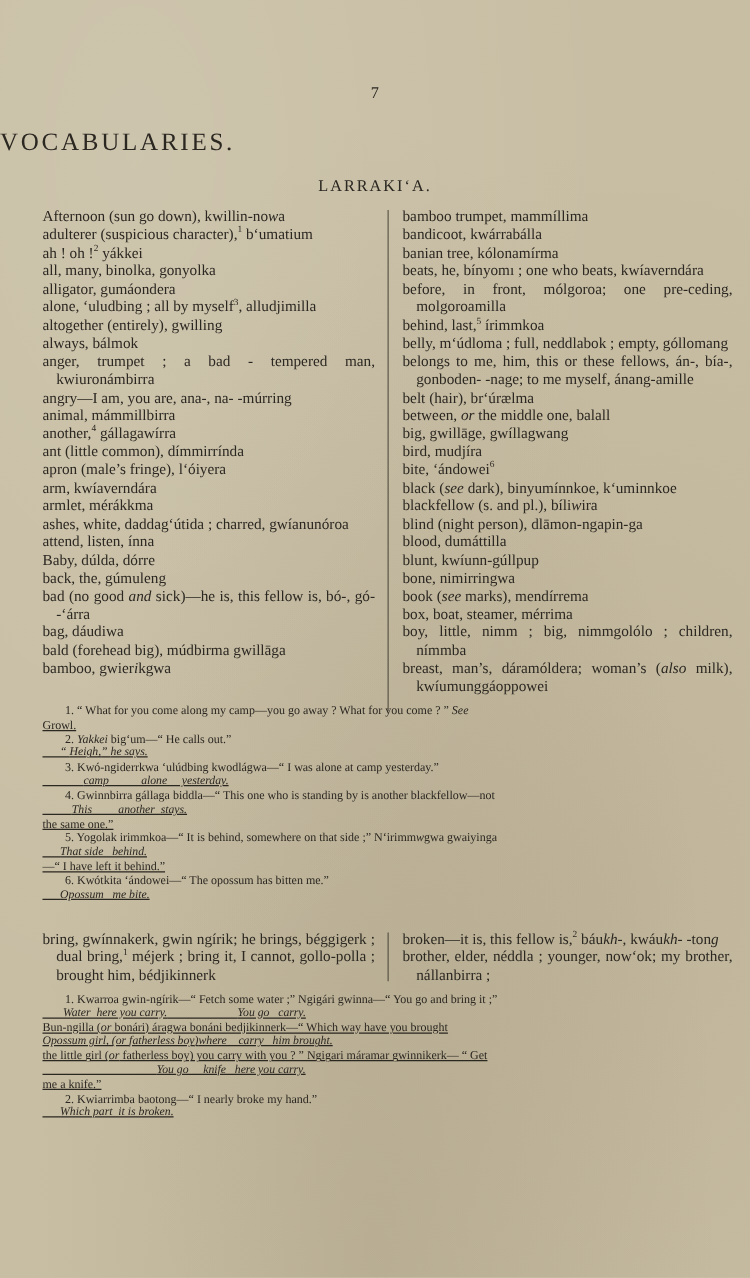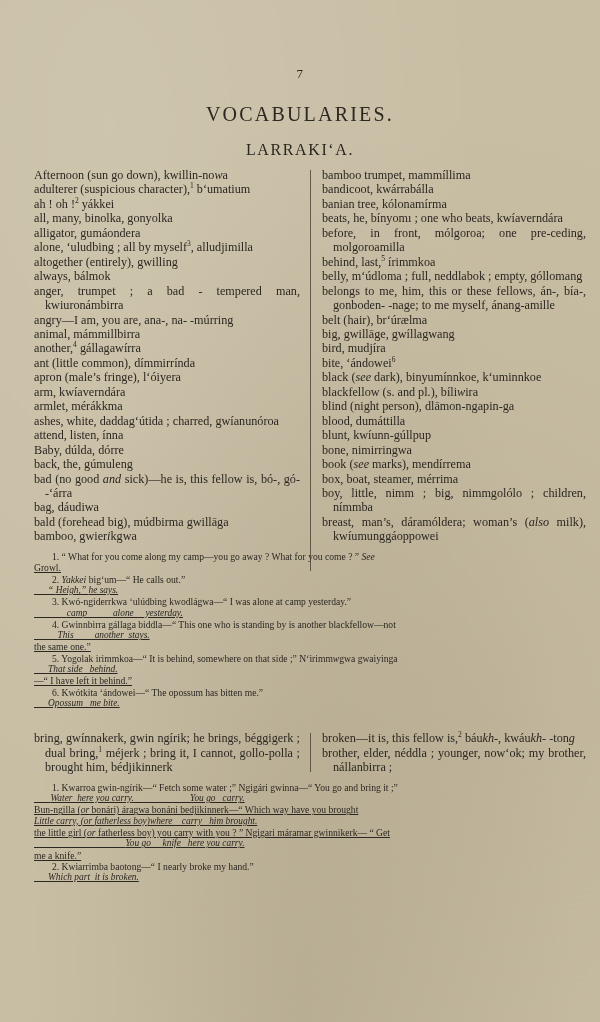--- a/index.html
+++ b/index.html
@@ -32,28 +32,27 @@
   }
 
   
   .folio {
     text-align: center;
     font-size: 13px;
     margin-top: 66px;
     letter-spacing: 0.5px;
   }
   .main-title {
-    text-align: center;
     font-size: 20px;
     letter-spacing: 2.2px;
     margin-top: 21px;
   }
   .sub-title {
     text-align: center;
-    font-size: 16px;
+    font-size: 13px;
     letter-spacing: 1.6px;
     margin-top: 15px;
   }
 
   
   .vocab-block {
     position: relative;
     margin: 9px 14px 0 34px;
   }
   .vocab-cols {
@@ -160,20 +159,21 @@
       <div class="vocab-col right">
           <p class="entry">bamboo trumpet, mammíllima</p>
           <p class="entry">bandicoot, kwárrabálla</p>
           <p class="entry">banian tree, kólonamírma</p>
           <p class="entry">beats, he, bínyomı ; one who beats, kwíaverndára</p>
           <p class="entry">before, in front, mólgoroa; one pre-ceding, molgoroamilla</p>
           <p class="entry">behind, last,<sup>5</sup> írimmkoa</p>
           <p class="entry">belly, m‘údloma ; full, neddlabok ; empty, góllomang</p>
           <p class="entry">belongs to me, him, this or these fellows, án-, bía-, gonboden- -nage; to me myself, ánang-amille</p>
           <p class="entry">belt (hair), br‘úrælma</p>
+          <p class="entry">between, <i>or</i> the middle one, balall</p>
           <p class="entry">big, gwillāge, gwíllagwang</p>
           <p class="entry">bird, mudjíra</p>
           <p class="entry">bite, ‘ándowei<sup>6</sup></p>
           <p class="entry">black (<i>see</i> dark), binyumínnkoe, k‘uminnkoe</p>
           <p class="entry">blackfellow (s. and pl.), bíli<i>w</i>ira</p>
           <p class="entry">blind (night person), dlāmon-ngapin-ga</p>
           <p class="entry">blood, dumáttilla</p>
           <p class="entry">blunt, kwíunn-gúllpup</p>
           <p class="entry">bone, nimirringwa</p>
           <p class="entry">book (<i>see</i> marks), mendírrema</p>
@@ -213,21 +213,21 @@
           <p class="entry">broken—it is, this fellow is,<sup>2</sup> báu<i>kh</i>-, kwáu<i>kh</i>- -ton<i>g</i></p>
           <p class="entry">brother, elder, néddla ;  younger, now‘ok; my brother, nállanbirra ;</p>
         </div>
     </div>
   </div>
 
   <div class="footnotes">
       <p class="fn"><span class="fn-num">1.  Kwarroa gwin-ngírik—“ Fetch some water ;”  Ngigári gwinna—“ You go and bring it ;”</span></p>
       <p class="gloss">       <i>Water  here you carry.</i>                        <i>You go   carry.</i></p>
       <p class="fn"><span class="fn-cont">Bun-ngilla (<i>or</i> bonári)        áragwa bonáni bedjikinnerk—“ Which way have you brought</span></p>
-      <p class="gloss"><i>Little carry,</i> (or <i>fatherless boy</i>)<i>where    carry   him brought.</i></p>
+      <p class="gloss"><i>Opossum girl,</i> (or <i>fatherless boy</i>)<i>where    carry   him brought.</i></p>
       <p class="fn"><span class="fn-cont">the little girl (<i>or</i> fatherless boy) you carry with you ? ”  Ngigari máramar gwinnikerk— “ Get</span></p>
       <p class="gloss">                                       <i>You go     knife   here you carry.</i></p>
       <p class="fn"><span class="fn-cont">me a knife.”</span></p>
       <p class="fn"><span class="fn-num">2.  Kwiarrimba baotong—“ I nearly broke my hand.”</span></p>
       <p class="gloss">      <i>Which part  it is broken.</i></p>
     </div>
 
 </div>
 
 </body></html>

